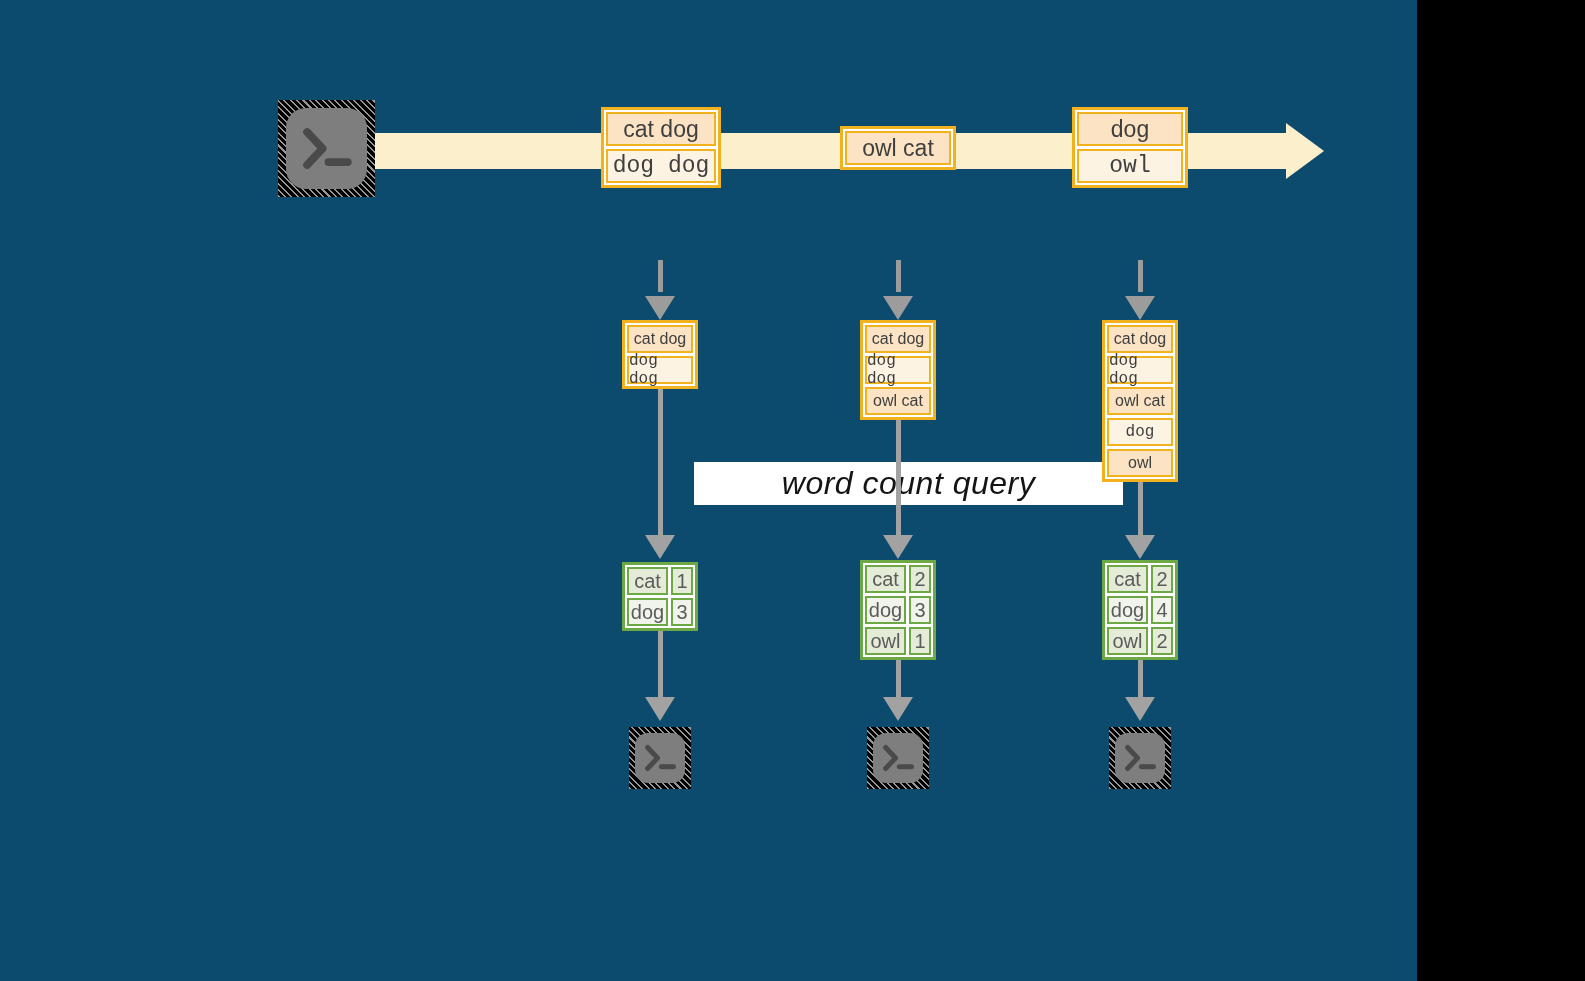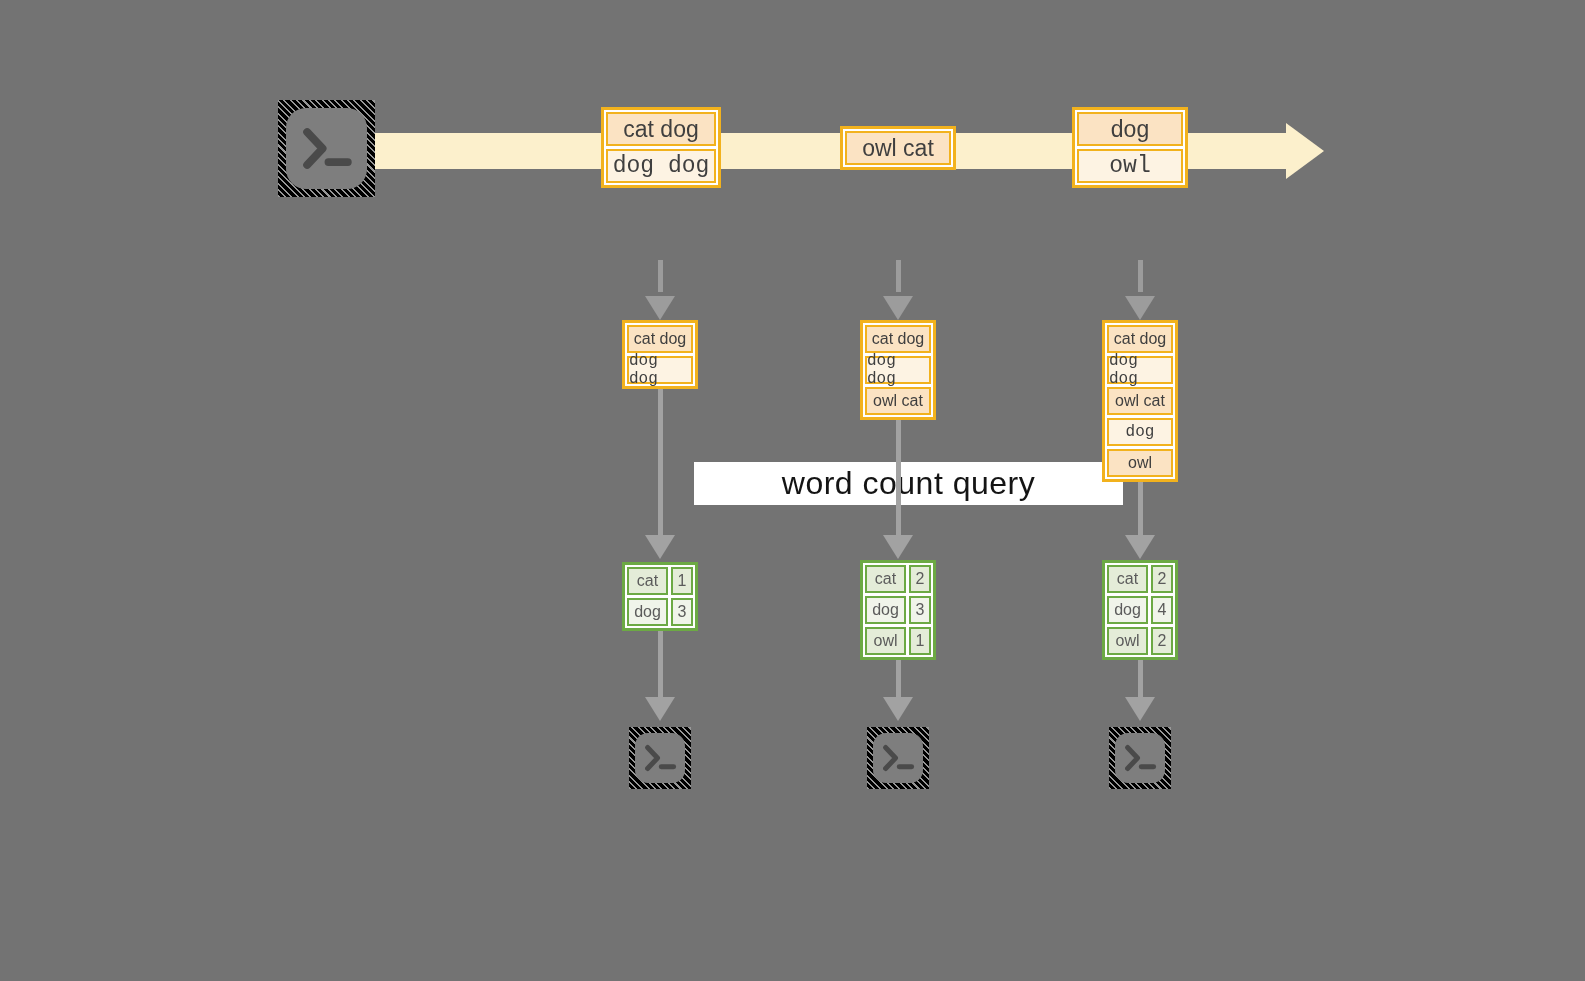--- a/index.html
+++ b/index.html
@@ -1,16 +1,16 @@
 <!DOCTYPE html>
 <html><head>
 <meta charset="utf-8">
 <style>
   html,body{margin:0;padding:0;background:#000;}
-  .stage{position:relative;width:1585px;height:981px;background:#737373;overflow:hidden;
+  .stage{position:relative;width:1417px;height:981px;background:#0c4a6e;overflow:hidden;
          font-family:"Liberation Sans","DejaVu Sans",sans-serif;}
   .abs{position:absolute;}
 
   
   .band{background:#FCF0CC;z-index:1;}
   .band-head{width:0;height:0;border-left:38px solid #FCF0CC;
              border-top:28px solid transparent;border-bottom:28px solid transparent;z-index:1;}
 
   
   .obox{box-sizing:border-box;border:3px solid #F2B21D;background:#fff;padding:2px;
@@ -19,34 +19,34 @@
               align-items:center;justify-content:center;color:#3F3F3F;}
   .row-lg{height:30px;font-size:23px;}
   .row-sm{height:24px;font-size:16px;color:#4A4A4A;}
   .fill-dark{background:#FBE3C3;}
   .fill-light{background:#FDF3E3;font-family:Liberation Mono, monospace;}
 
   
   .gtable{box-sizing:border-box;border:3px solid #6CA944;background:#fff;padding:2px;
           display:grid;grid-template-columns:1fr 22px;gap:3px;z-index:2;}
   .gtable .gcell{box-sizing:content-box;border:2px solid #6CA944;height:24px;display:flex;
-                 align-items:center;justify-content:center;font-size:16px;color:#5B5B5B;}
+                 align-items:center;justify-content:center;font-size:20px;color:#5B5B5B;}
   .g-dark{background:#E4ECD8;}
   .g-light{background:#F0F4EA;}
 
   
   .vline{width:5px;background:#A2A2A2;z-index:3;}
   .vdash{width:5px;background:#9C9C9C;z-index:3;}
   .vhead{width:0;height:0;border-left:15px solid transparent;border-right:15px solid transparent;
          border-top:24px solid #A2A2A2;z-index:3;}
   .vhead-dash{border-top-color:#9C9C9C;}
 
   
   .banner{background:#FFFFFF;color:#141414;display:flex;align-items:center;justify-content:center;
-          font-size:32px;letter-spacing:.5px;z-index:1;}
+          font-size:32px;letter-spacing:.5px;z-index:1;font-style:italic;}
 
   
   .term{background:repeating-linear-gradient(45deg,#979797 0px,#979797 1.5px,#000 1.5px,#000 4.5px);
         z-index:3;}
   .term-inner{position:absolute;background:#7E7E7E;}
   .term-big .term-inner{inset:8px;border-radius:20px;}
   .term-sm .term-inner{inset:6px;border-radius:13px;}
   .term svg{position:absolute;inset:0;width:100%;height:100%;}
 </style>
 </head>

